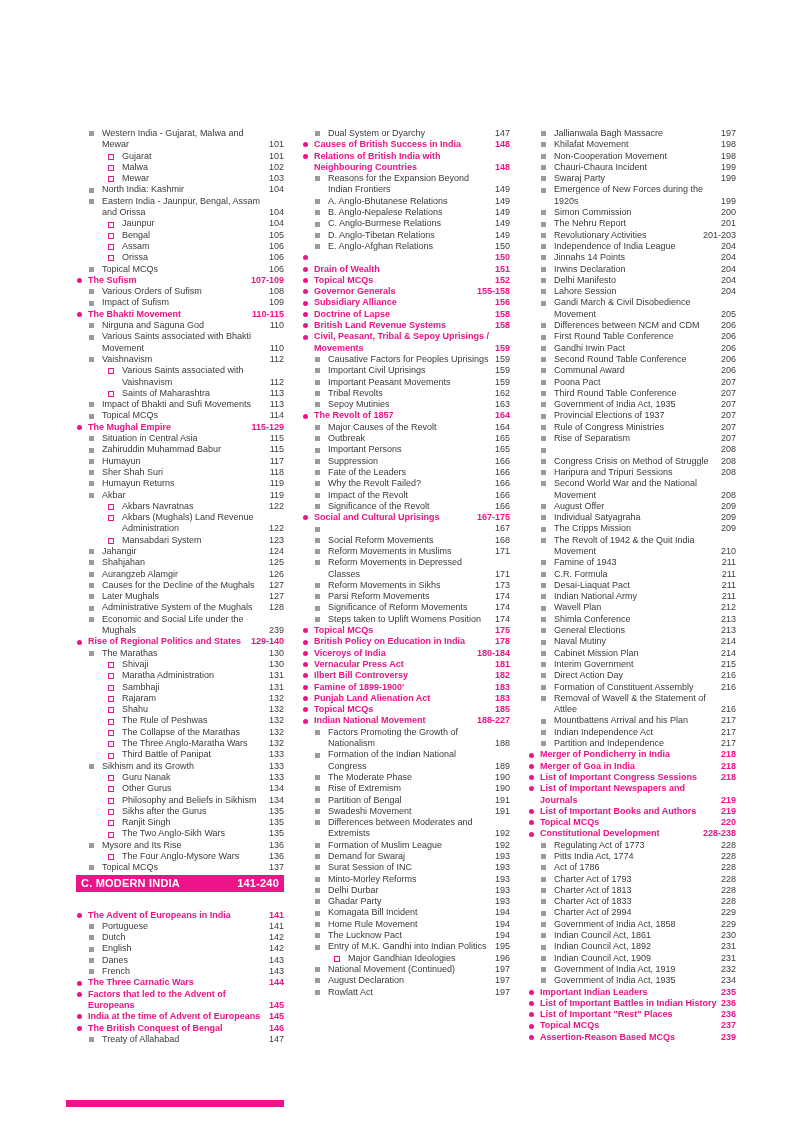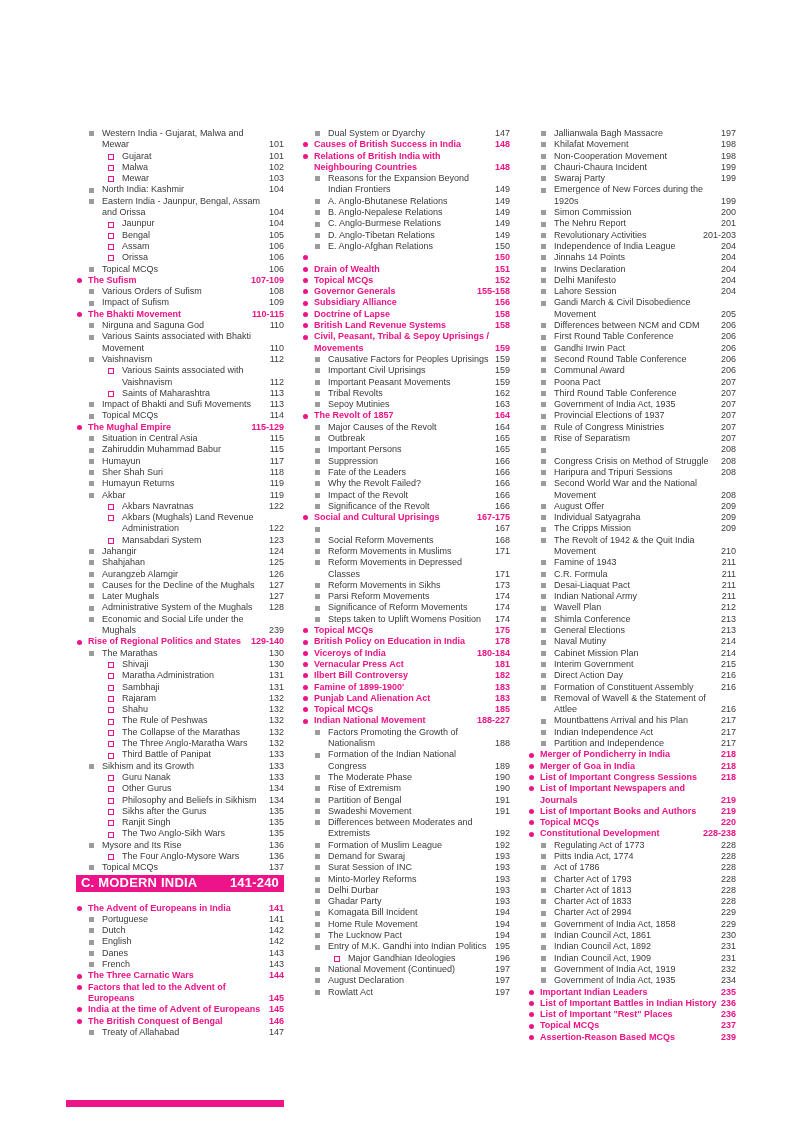--- a/index.html
+++ b/index.html
@@ -28,22 +28,22 @@
   .entry.l3{padding-left:46px;}
   
   .bullet{position:absolute;top:3.2px;}
   .l1 .bullet{left:1px;width:5px;height:5px;border-radius:50%;background:#ed1388;}
   .l2 .bullet{left:13px;width:5px;height:5px;background:#9b9b9b;}
   .l3 .bullet{left:32px;width:4px;height:4px;background:#fff;border:1.2px solid #ed1388;}
   
   .banner{
     display:flex;justify-content:space-between;align-items:center;
     background:#ed1388;color:#ffffff;font-weight:bold;
-    font-size:13px;line-height:12px;padding:2px 5px 3px 5px;
-    margin:1px 0 11px 0;letter-spacing:0.2px;
+    font-size:11px;line-height:12px;padding:2px 5px 3px 5px;
+    margin:1px 0 18px 0;letter-spacing:0.2px;
   }
   .footer-bar{
     position:absolute;left:66px;top:1100px;width:218px;height:7px;
     background:#ed1388;
   }
 </style>
 </head>
 <body>
 
 <div class="page">

